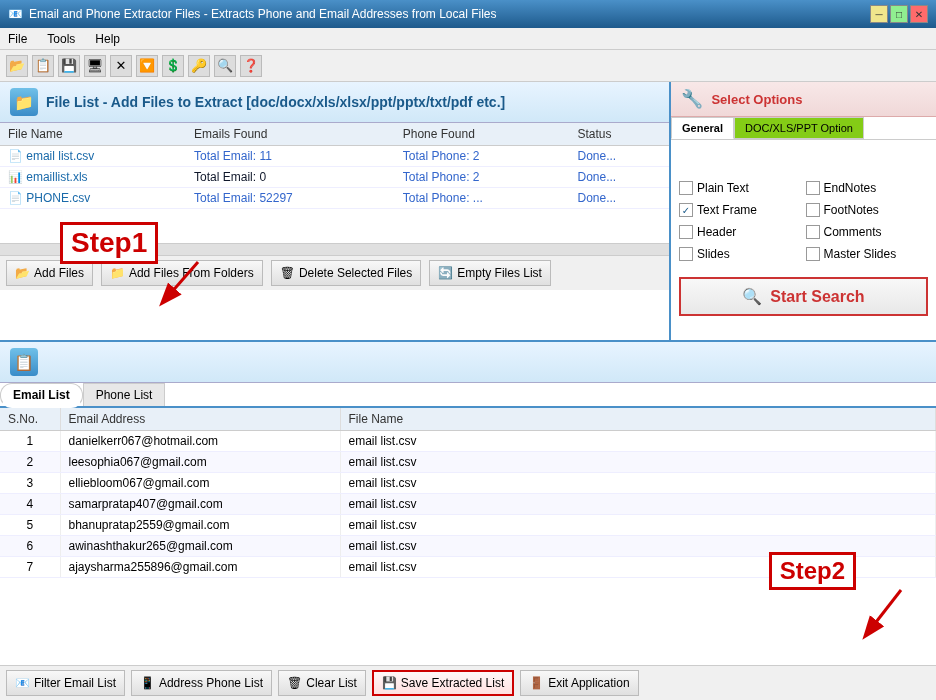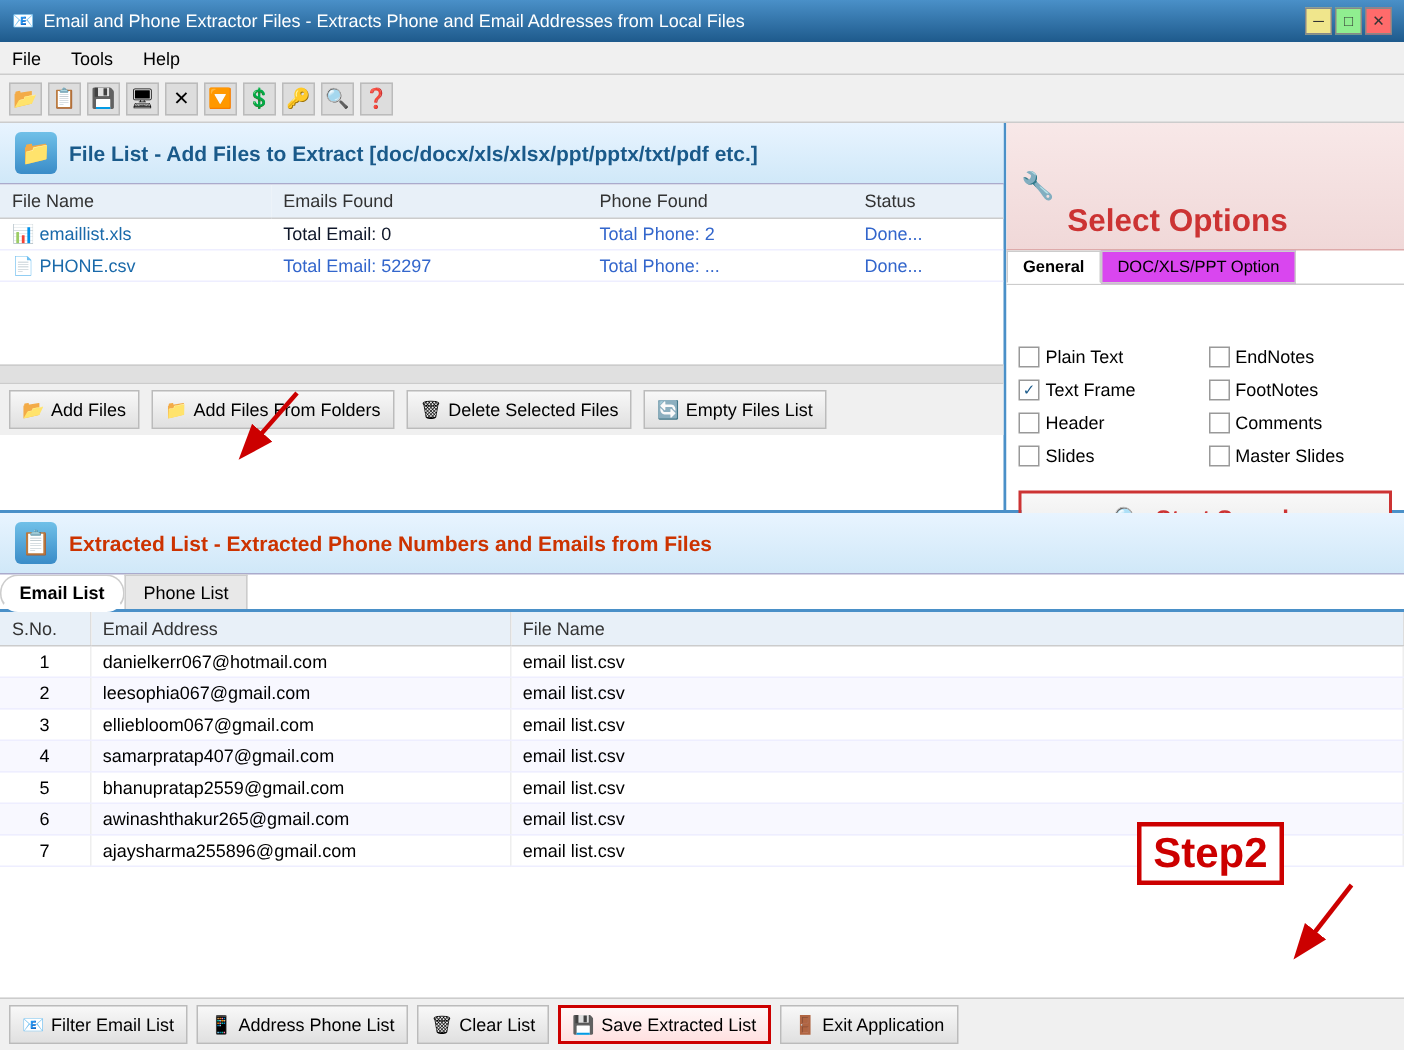--- a/index.html
+++ b/index.html
@@ -165,35 +165,34 @@
     }
     .options-header {
       background: linear-gradient(to bottom, #f8e8e8, #f0d8d8);
       padding: 6px 10px;
       display: flex;
       align-items: center;
       gap: 8px;
       border-bottom: 1px solid #daa;
     }
     .options-title {
-      font-size: 21px;
+      font-size: 13px;
       font-weight: bold;
       color: #cc3333;
-      margin-top: 48px;
     }
     .options-tabs {
       display: flex;
       border-bottom: 1px solid #ccc;
     }
     .options-tab {
       padding: 4px 10px;
       cursor: pointer;
       font-size: 11px;
       border: 1px solid #ccc;
-      background: #d946ef;
+      background: #84cc16;
     }
     .options-tab.active {
       background: white;
       border-bottom: 1px solid white;
       font-weight: bold;
     }
     .options-grid {
       padding: 8px;
       display: grid;
       grid-template-columns: 1fr 1fr;
@@ -329,21 +328,21 @@
       color: #cc0000;
       border: 3px solid #cc0000;
       padding: 2px 8px;
       background: white;
       z-index: 10;
     }
     .step2-label {
       position: absolute;
       right: 80px;
       bottom: 110px;
-      font-size: 28px;
+      font-size: 24px;
       font-weight: bold;
       color: #cc0000;
       border: 3px solid #cc0000;
       padding: 2px 8px;
       background: white;
       z-index: 10;
     }
     .arrow-step1 {
       position: absolute;
       left: 148px;
@@ -412,20 +411,26 @@
         <table class="file-table">
           <thead>
             <tr>
               <th>File Name</th>
               <th>Emails Found</th>
               <th>Phone Found</th>
               <th>Status</th>
             </tr>
           </thead>
           <tbody id="file-rows">
+              <tr>
+    <td><span style="color:#1a6aaa;">📄 email list.csv</span></td>
+    <td style="color:#3366cc;">Total Email: 11</td>
+    <td style="color:#3366cc;">Total Phone: 2</td>
+    <td style="color:#3366cc;">Done...</td>
+  </tr>
               <tr>
     <td><span style="color:#1a6aaa;">📊 emaillist.xls</span></td>
     <td style="color:#0f172a;">Total Email: 0</td>
     <td style="color:#3366cc;">Total Phone: 2</td>
     <td style="color:#3366cc;">Done...</td>
   </tr>
               <tr>
     <td><span style="color:#1a6aaa;">📄 PHONE.csv</span></td>
     <td style="color:#3366cc;">Total Email: 52297</td>
     <td style="color:#3366cc;">Total Phone: ...</td>
@@ -497,34 +502,34 @@
     <div class="option-checkbox "></div>
     <span>Master Slides</span>
   </div>
         </div>
       <div class="start-search-btn">
         <span>🔍</span>
         <span>Start Search</span>
       </div>
     </div>
 
+    <div class="step1-label">Step1</div>
     <svg class="arrow-step1" viewBox="0 0 60 60">
       <defs>
           <marker id="ah1" markerWidth="8" markerHeight="8" refX="6" refY="3" orient="auto">
             <path d="M0,0 L0,6 L8,3 z" fill="#cc0000"></path>
           </marker>
         </defs>
       <line x1="50" y1="5" x2="15" y2="45" stroke="#cc0000" stroke-width="3" marker-end="url(#ah1)"></line>
     </svg>
   </div>
 
   <div class="bottom-section" style="position:relative;">
     <div class="extracted-header">
       <div class="file-list-header-icon">📋</div>
-      <span class="extracted-title">Extracted List - Extracted Phone Numbers and Emails from Files</span>
     </div>
     <div class="list-tabs">
       <div class="list-tab active">Email List</div>
       <div class="list-tab">Phone List</div>
     </div>
     <div class="email-table-wrapper">
       <table class="email-table">
         <thead>
           <tr>
             <th style="width:60px;">S.No.</th>

